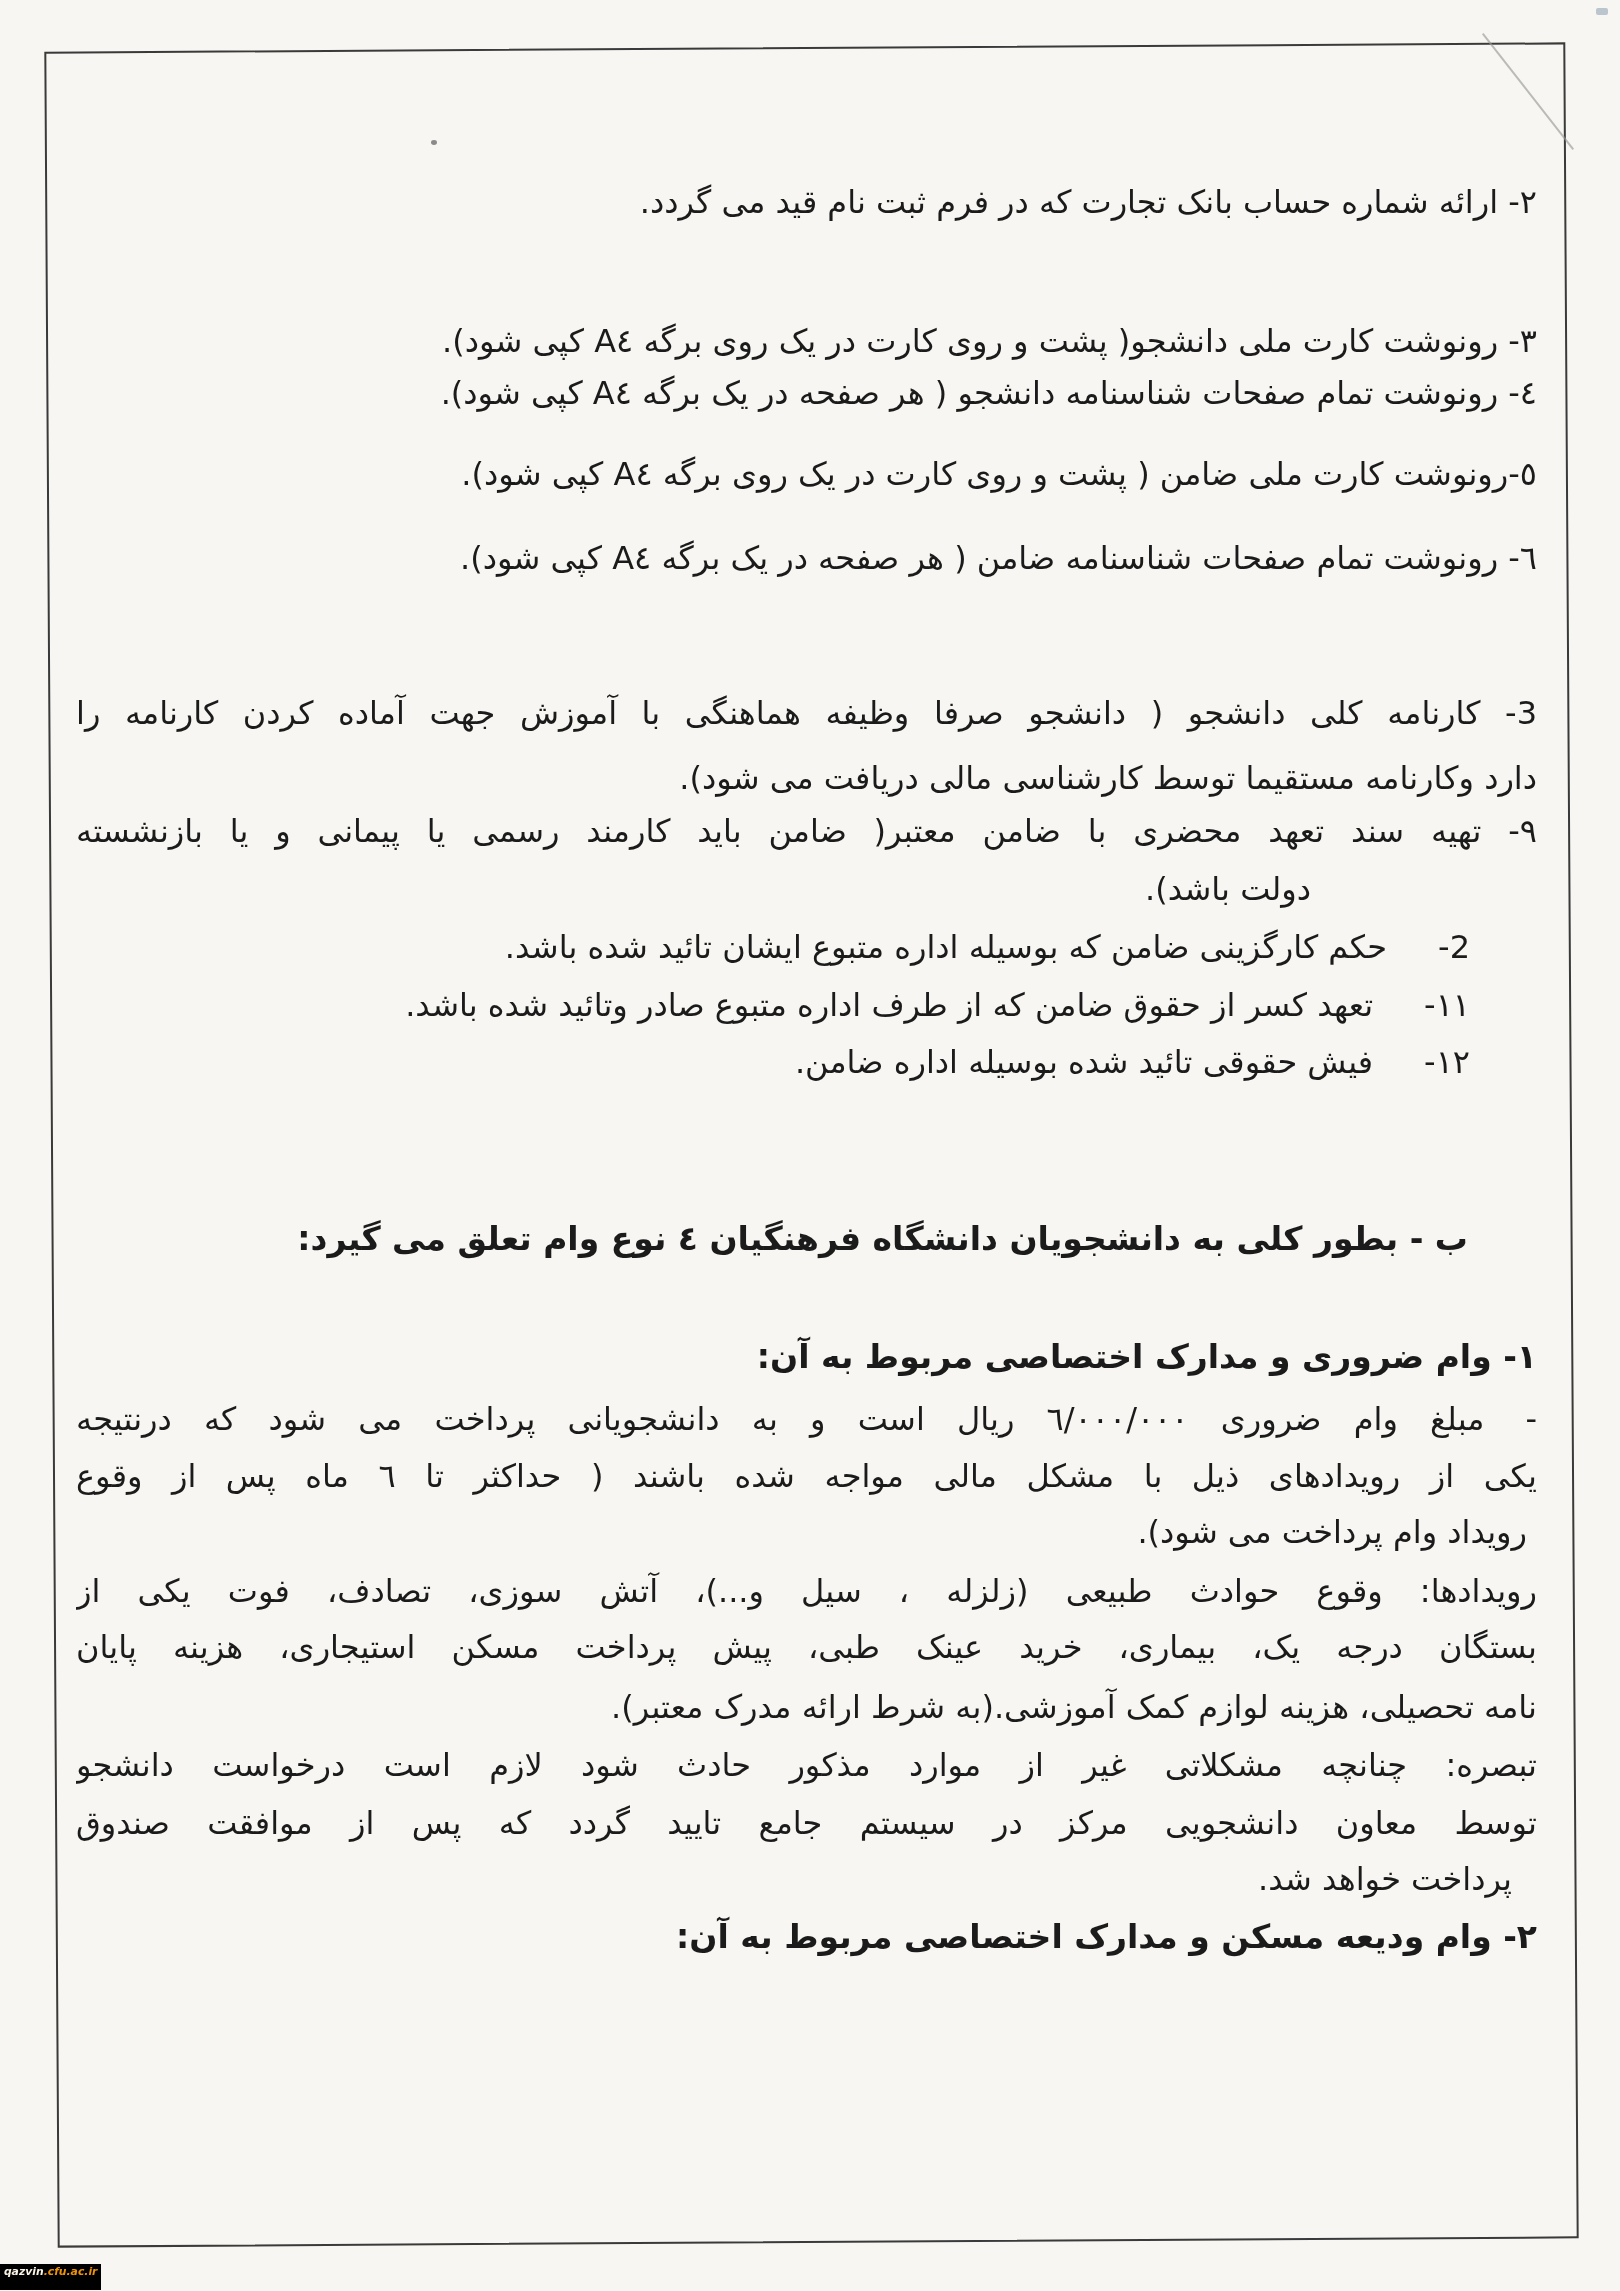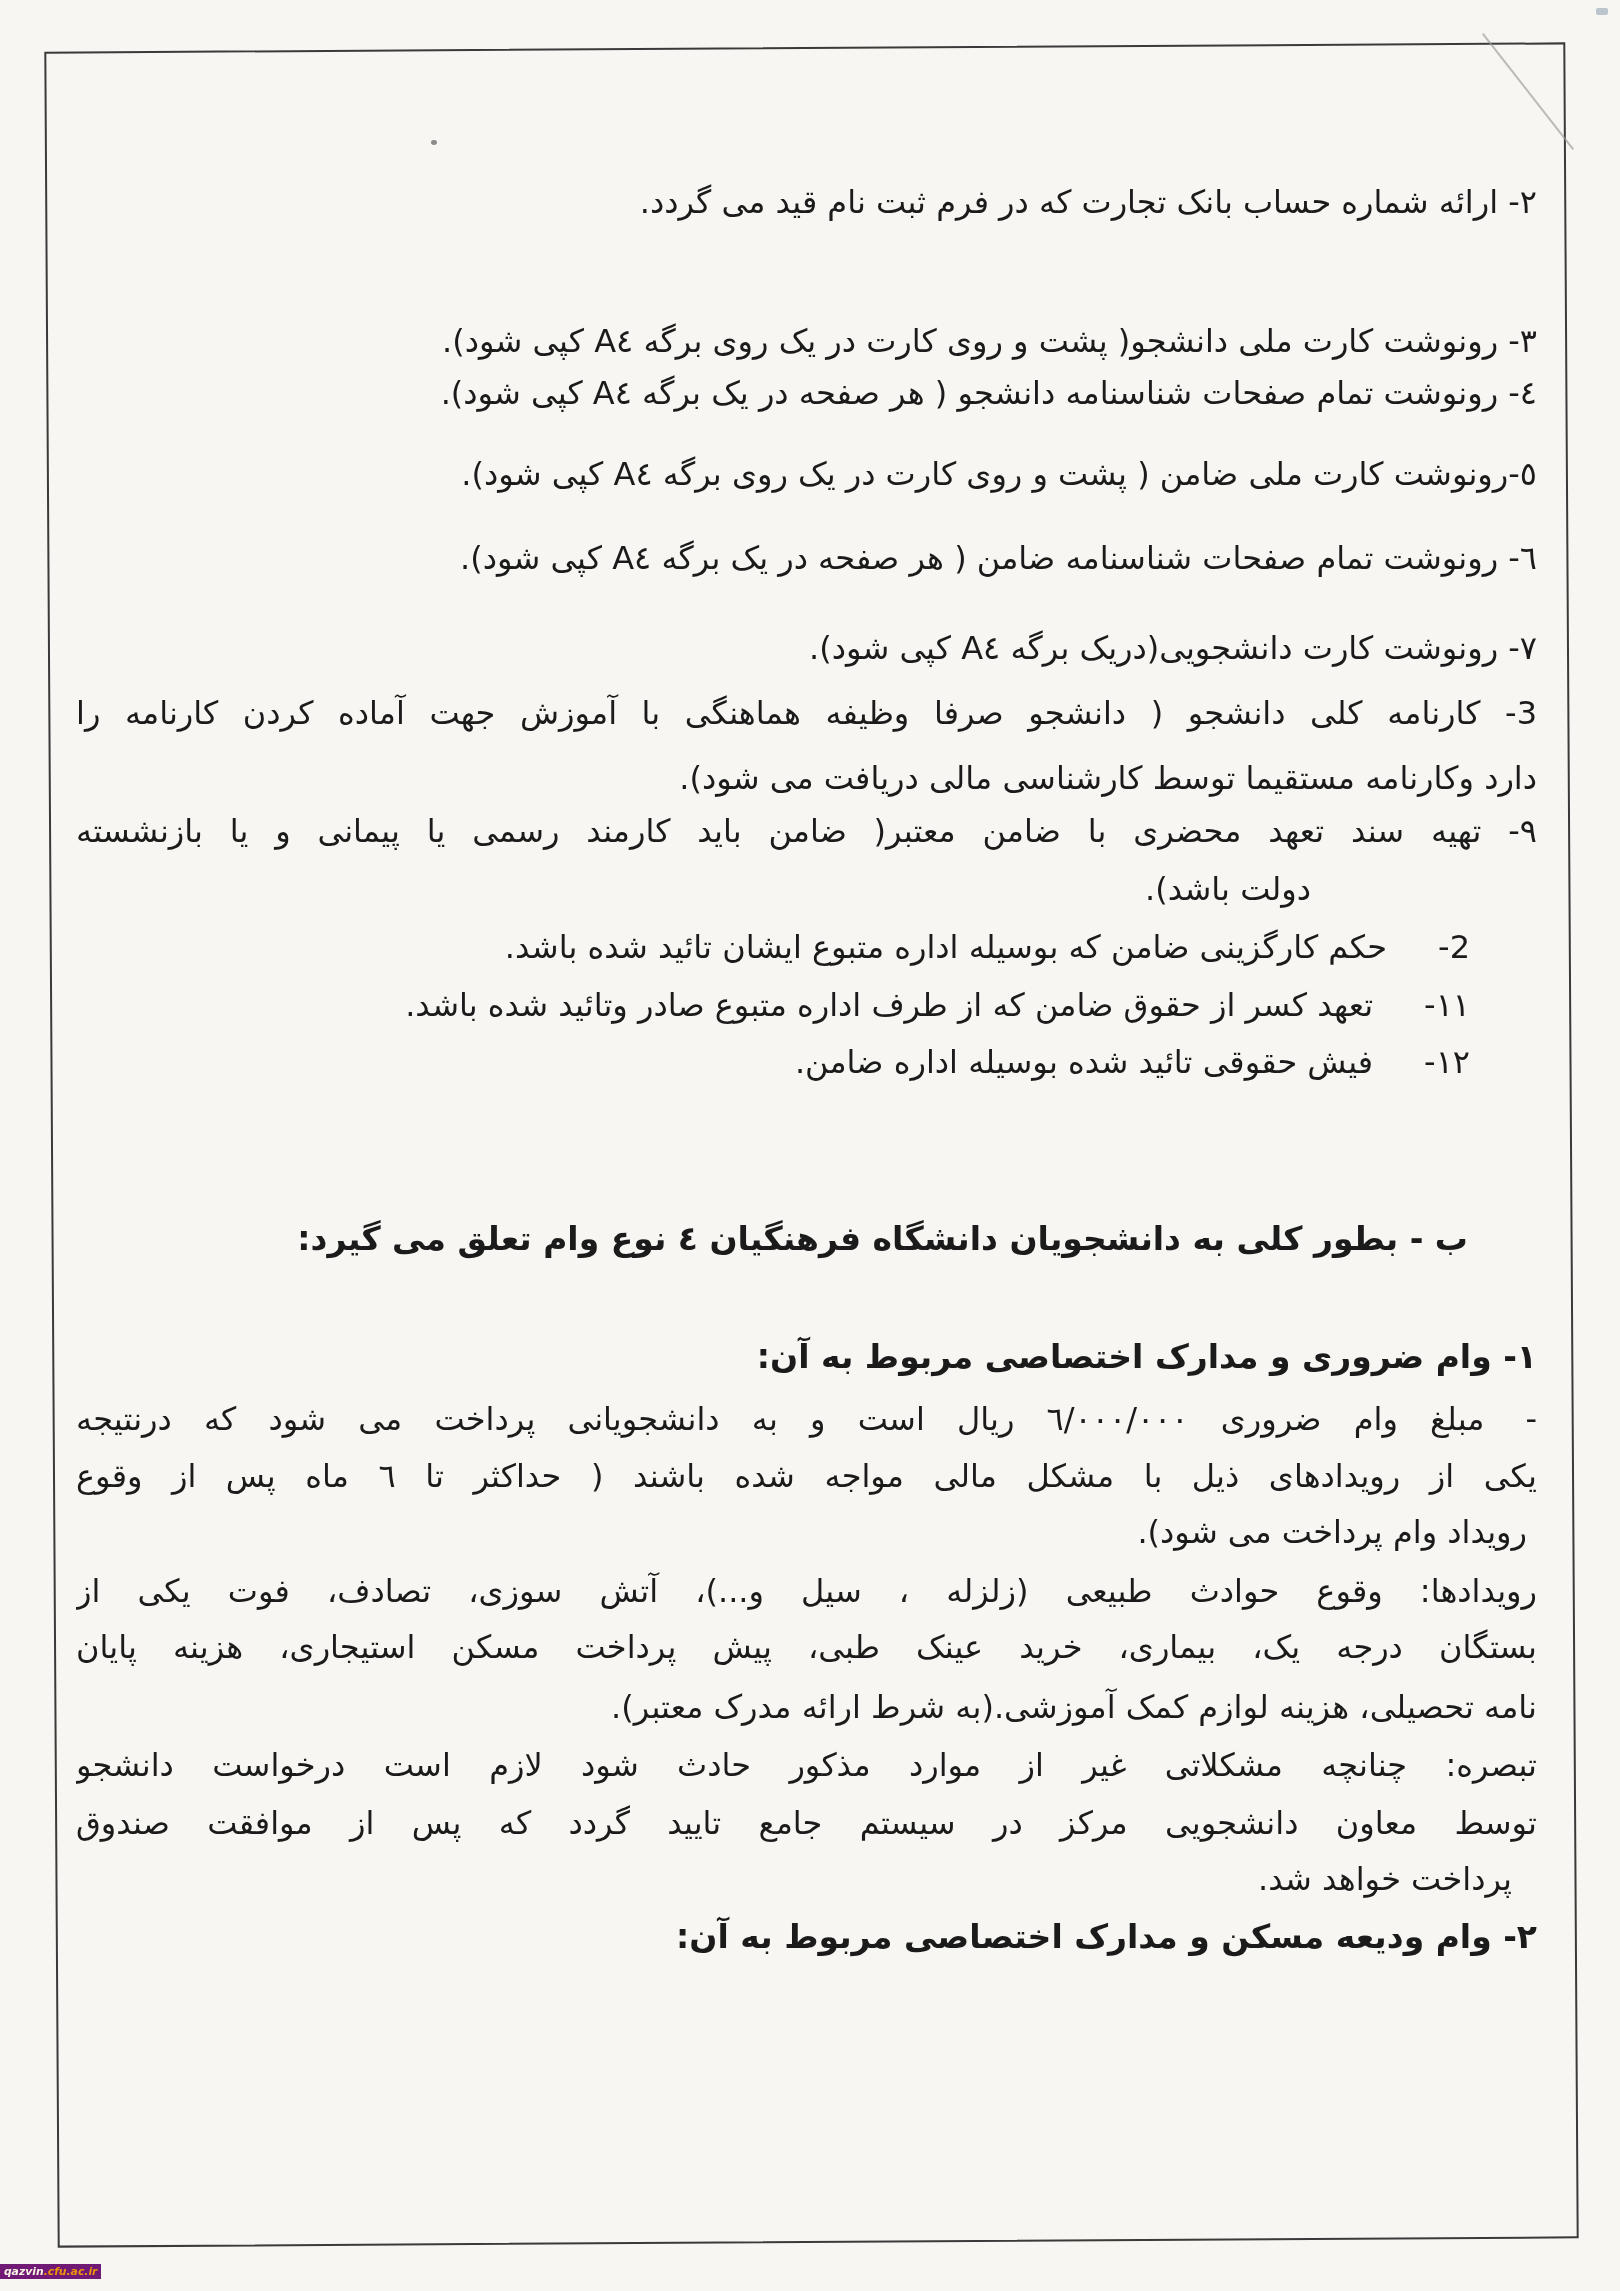--- a/index.html
+++ b/index.html
@@ -56,23 +56,23 @@
     background: #9a9a98; opacity: .65;
     transform: rotate(-38deg);
   }
   .artifact-speck {
     position: absolute; left: 1596px; top: 7.8px;
     width: 11.8px; height: 6.9px;
     background: #9fb0bf; opacity: .7; border-radius: 2px;
   }
   .watermark {
     position: absolute; left: 0; top: 2264px;
-    height: 15px; line-height: 15.7px;
+    height: 26px; line-height: 15.7px;
     padding: 0 3.9px;
-    background: #701a75;
+    background: #000000;
     direction: ltr;
     font-style: italic; font-weight: 700; font-size: 10.8px;
     white-space: nowrap;
   }
   .wm-prefix { color: #f9f3e4; }
   .wm-suffix { color: #ee9309; }
 </style>
 </head>
 <body>
 
@@ -81,21 +81,20 @@
   <div class="page-border"></div>
   <div class="artifact-dot"></div>
   <div class="artifact-scratch"></div>
   <div class="artifact-speck"></div>
 
   <div class="line" style="top:179px; right:83px;">۲- ارائه شماره حساب بانک تجارت که در فرم ثبت نام قید می گردد.</div>
   <div class="line" style="top:274px; right:83px;margin-top:44px;">۳- رونوشت کارت ملی دانشجو( پشت و روی کارت در یک روی برگه A٤ کپی شود).</div>
   <div class="line" style="top:370px; right:83px;">٤- رونوشت تمام صفحات شناسنامه دانشجو ( هر صفحه در یک برگه A٤ کپی شود).</div>
   <div class="line" style="top:451px; right:83px;">٥-رونوشت کارت ملی ضامن ( پشت و روی کارت در یک روی برگه A٤ کپی شود).</div>
   <div class="line" style="top:535px; right:83px;">٦- رونوشت تمام صفحات شناسنامه ضامن ( هر صفحه در یک برگه A٤ کپی شود).</div>
-  <div class="line" style="top:625px; right:83px;">۷- رونوشت کارت دانشجویی(دریک برگه A٤ کپی شود).</div>
   <div class="line just" style="top:690px;">3- کارنامه کلی دانشجو ( دانشجو صرفا وظیفه هماهنگی با آموزش جهت آماده کردن کارنامه را</div>
   <div class="line" style="top:755px; right:83px;">دارد وکارنامه مستقیما توسط کارشناسی مالی دریافت می شود).</div>
   <div class="line just" style="top:808px;">۹- تهیه سند تعهد محضری با ضامن معتبر( ضامن باید کارمند رسمی یا پیمانی و یا بازنشسته</div>
   <div class="line" style="top:866px; right:309px;text-align:right;">دولت باشد).</div>
 
   <div class="line tabbed" style="top:924px; right:150px;">
     <span class="num">2-</span>
     <span class="txt">حکم کارگزینی ضامن که بوسیله اداره متبوع ایشان تائید شده باشد.</span>
   </div>
   <div class="line tabbed" style="top:982px; right:150px;">

